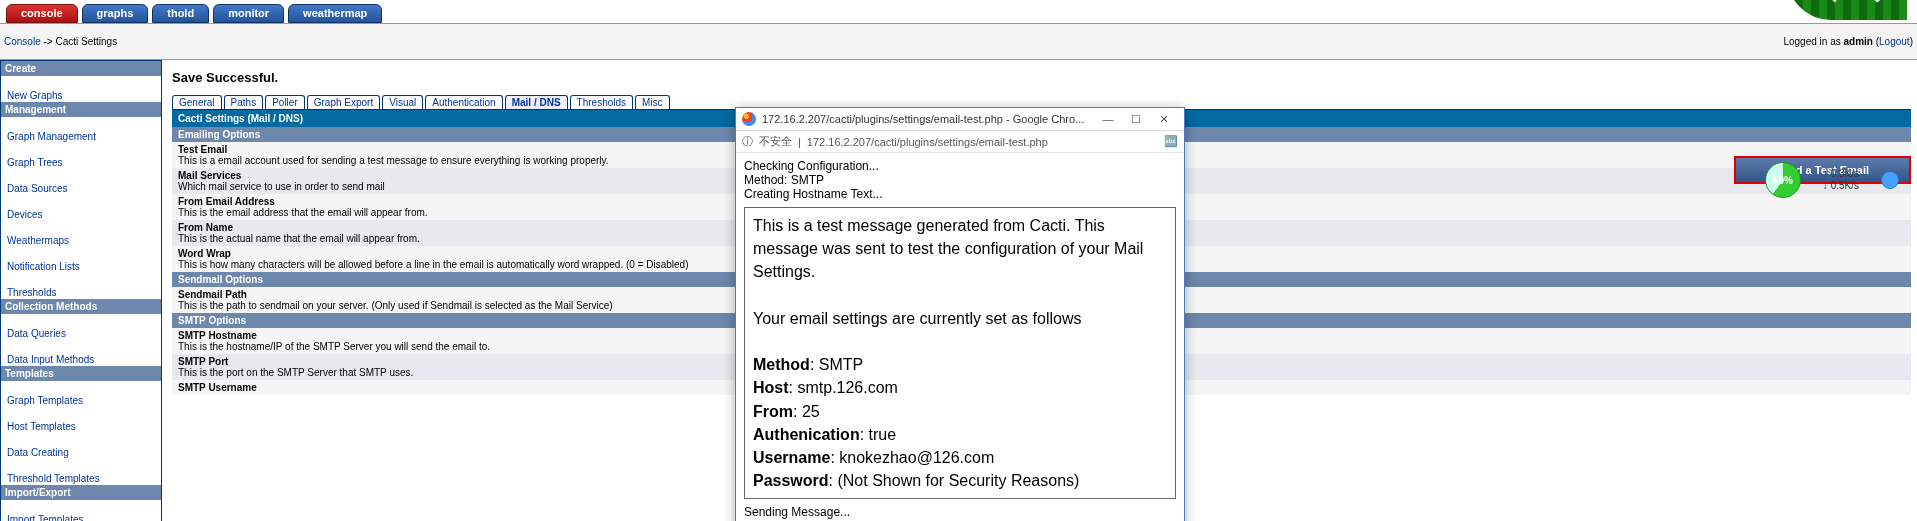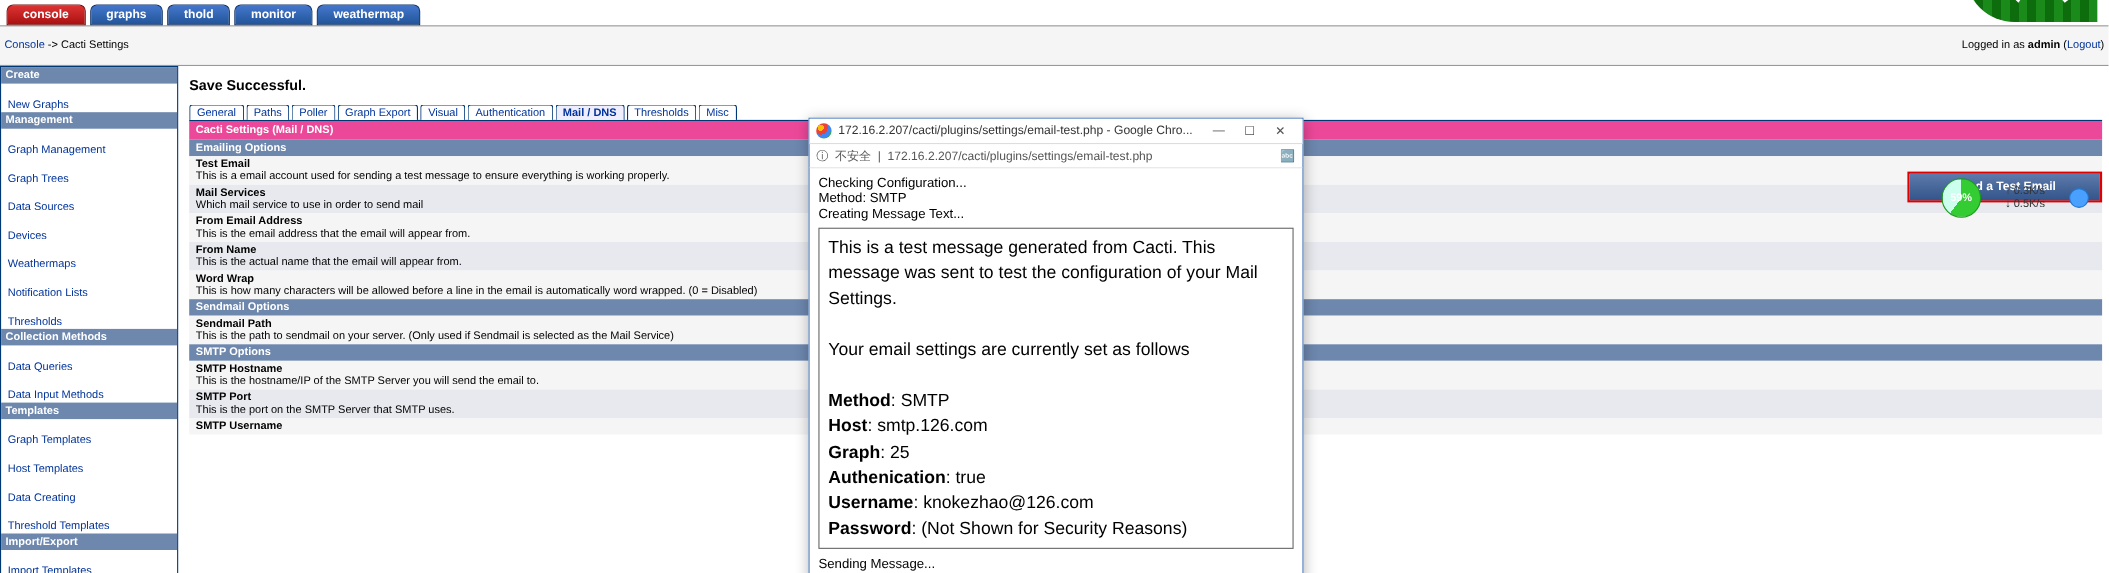--- a/index.html
+++ b/index.html
@@ -20,21 +20,21 @@
 .sidebar { width: 162px; border: 1px solid #003876; }
 .sb-head { background: #6d87ad; color: #fff; font-weight: bold; padding: 2px 4px; font-size: 10px; }
 .sb-item { display: block; padding: 14px 4px 1px 6px; color: #003399; font-size: 10px; }
 
 .content { flex: 1; padding: 6px 6px 6px 10px; position: relative; }
 .h1 { font-size: 13px; font-weight: bold; padding: 4px 0 10px 0; }
 .sub-tabs { display: flex; border-bottom: 1px solid #003876; }
 .sub-tab { border: 1px solid #003876; border-bottom: none; margin-right: 2px; padding: 1px 6px; color: #003399; font-size: 10px; background: #fff; cursor: pointer; border-top-left-radius: 3px; border-top-right-radius: 3px; }
 .sub-tab.active { font-weight: bold; background: #eef; }
 
-.panel-title { background: #ec4899; color: #fff; font-weight: bold; padding: 3px 6px; font-size: 10px; }
+.panel-title { background: #0369a1; color: #fff; font-weight: bold; padding: 3px 6px; font-size: 10px; }
 .panel-sub { background: #6d87ad; color: #fff; font-weight: bold; padding: 2px 6px; font-size: 10px; }
 .opt-row { padding: 2px 6px; }
 .opt-row.e { background: #f5f5f5; }
 .opt-row.o { background: #e7e9ee; }
 .opt-label { font-weight: bold; font-size: 10px; }
 .opt-help { font-size: 10px; color: #000; }
 
 .testbtn-wrap { position: absolute; right: 6px; top: 96px; border: 2px solid #e00000; padding: 0; }
 .testbtn { background: linear-gradient(#5d7aab, #33558a); color: #fff; text-align: left; padding: 6px 40px; font-weight: bold; font-size: 11px; cursor: pointer; }
 
@@ -183,27 +183,27 @@
   <div class="popup-addr">
     <span>ⓘ</span>
     <span>不安全</span>
     <span>|</span>
     <span>172.16.2.207/cacti/plugins/settings/email-test.php</span>
     <span style="margin-left:auto">🔤</span>
   </div>
   <div class="popup-body">
     <div>Checking Configuration...</div>
     <div>Method: SMTP</div>
-    <div>Creating Message Text...</div>
+    <div>Creating Hostname Text...</div>
     <div class="msgbox">
       <div>This is a test message generated from Cacti. This message was sent to test the configuration of your Mail Settings.</div><br>
       <div>Your email settings are currently set as follows</div><br>
       <div><b>Method</b><span>: SMTP</span></div>
       <div><b>Host</b><span>: smtp.126.com</span></div>
-      <div><b>Graph</b><span>: 25</span></div>
+      <div><b>From</b><span>: 25</span></div>
       <div><b>Authenication</b><span>: true</span></div>
       <div><b>Username</b><span>: knokezhao@126.com</span></div>
       <div><b>Password</b><span>: (Not Shown for Security Reasons)</span></div>
     </div>
     <div>Sending Message...</div>
   </div>
   <div class="popup-footer">
     <div class="successbox">Success!</div>
   </div>
 </div>

